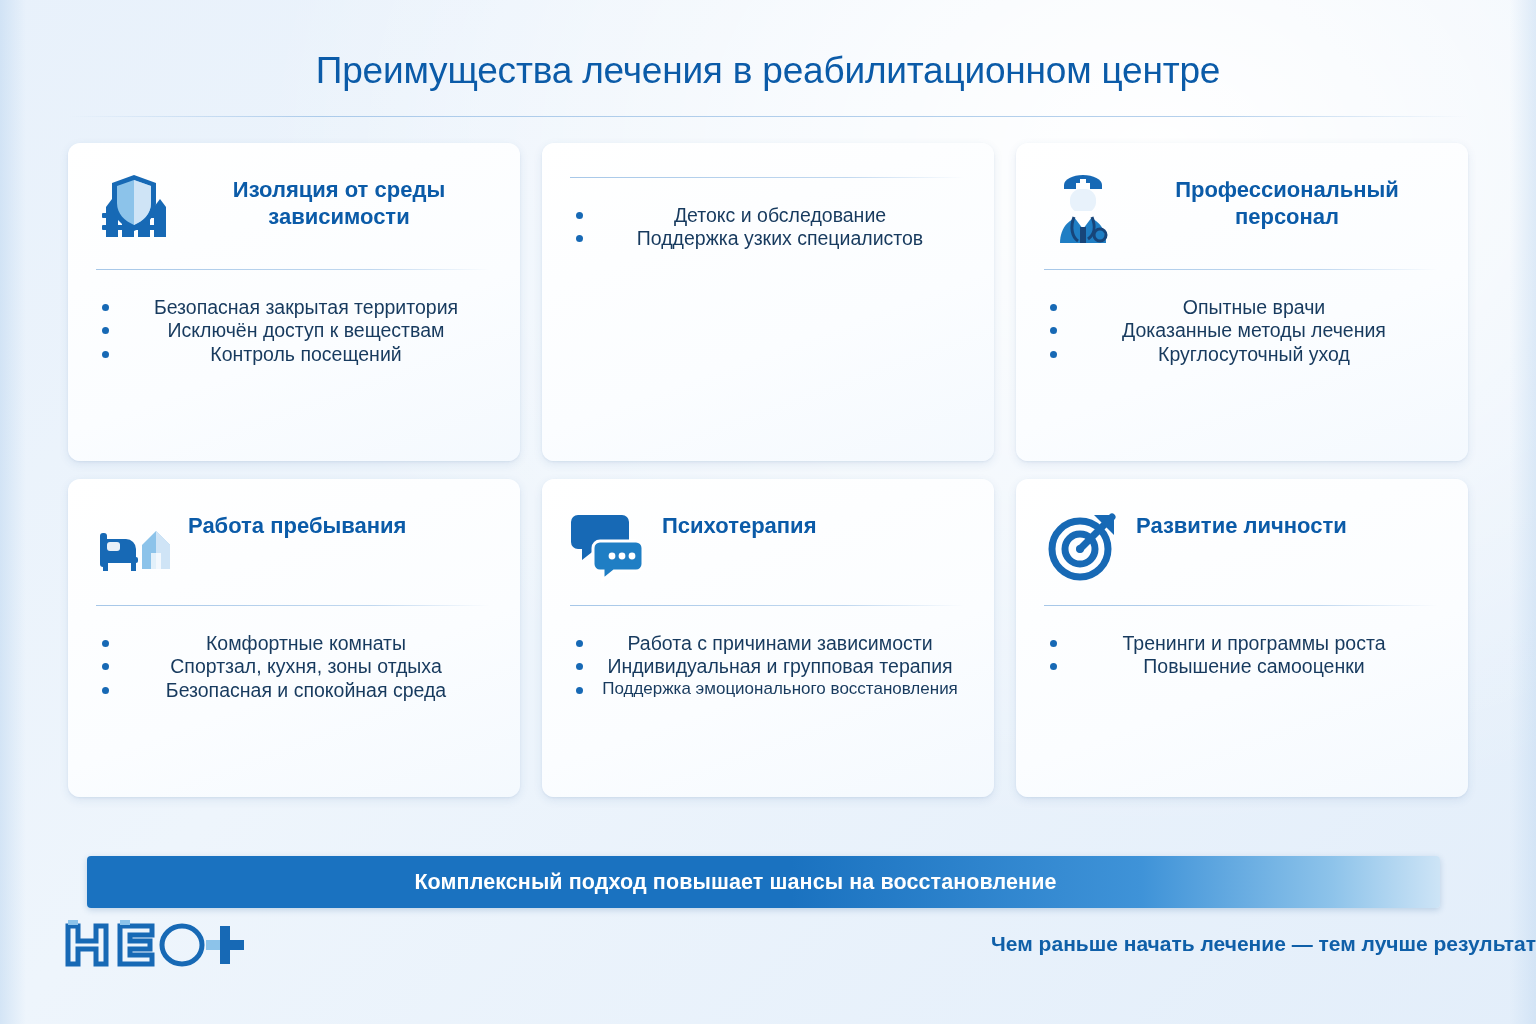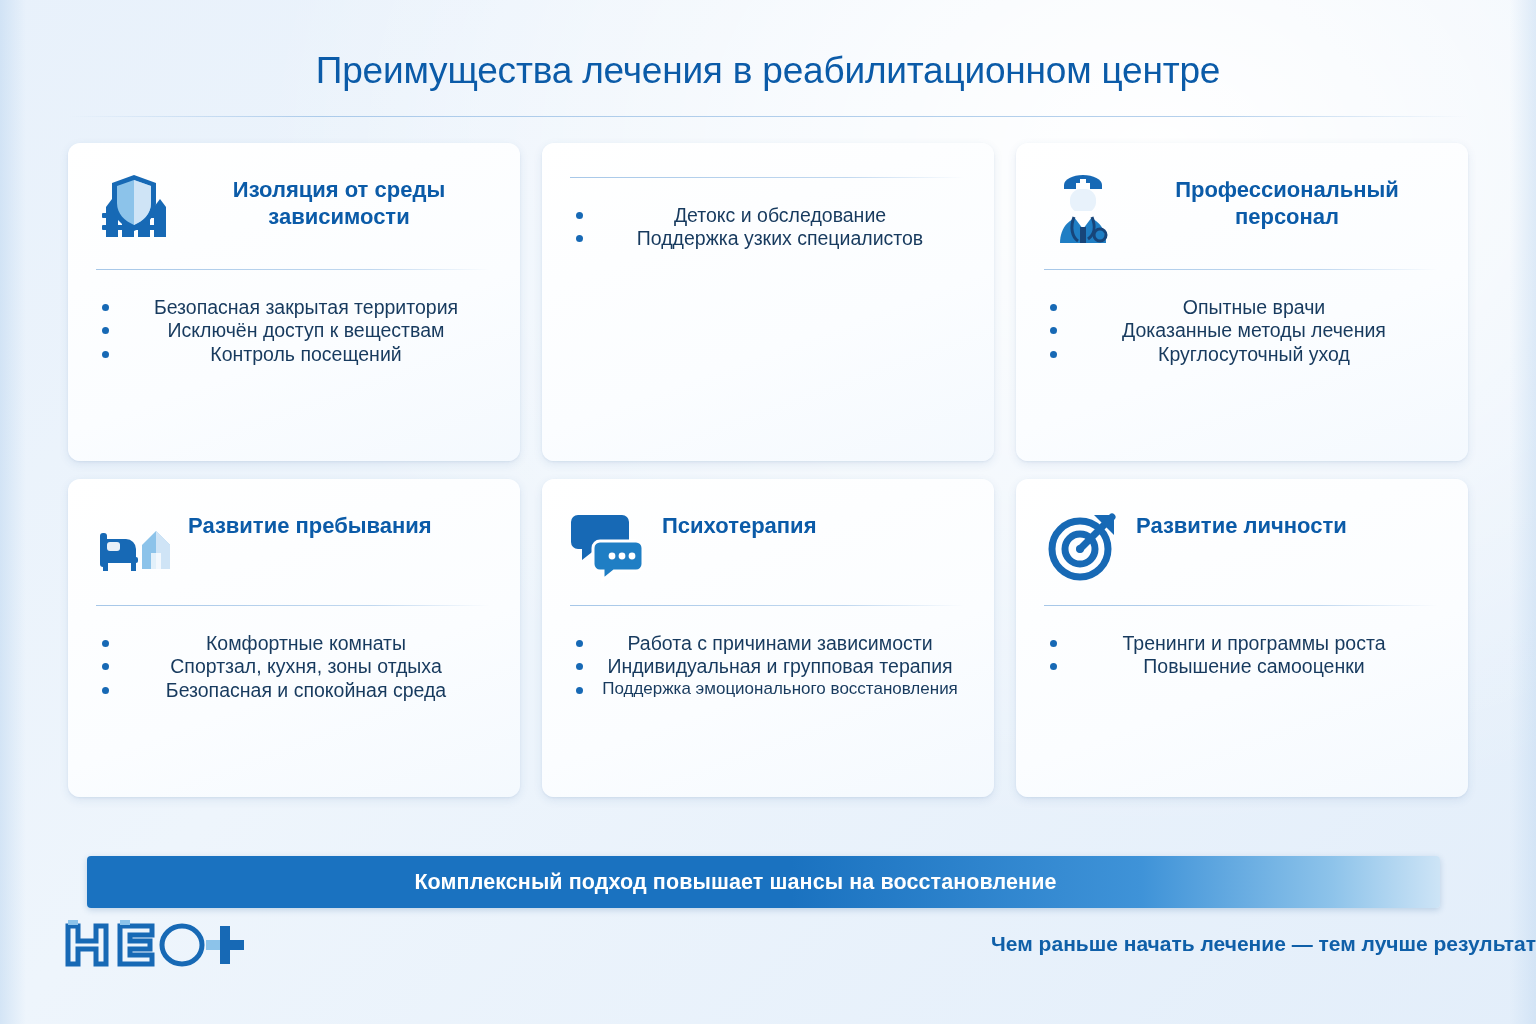--- a/index.html
+++ b/index.html
@@ -258,21 +258,21 @@
           <rect x="11" y="37" width="13" height="9" rx="3" fill="#ffffff" opacity=".9"></rect>
           <rect x="4" y="28" width="7" height="34" rx="3" fill="#1769b5"></rect>
           <rect x="4" y="52" width="38" height="6" rx="2" fill="#1769b5"></rect>
           <rect x="7" y="58" width="5" height="8" fill="#1769b5"></rect>
           <rect x="35" y="58" width="5" height="8" fill="#1769b5"></rect>
           <path d="M46 40 l14-14 14 14 v24 h-28 z" fill="#8cc3ea"></path>
           <path d="M60 26 l14 14 v24 h-14 z" fill="#cfe4f6"></path>
           <rect x="55" y="48" width="10" height="16" fill="#ffffff" opacity=".75"></rect>
         </svg>
       </span>
-      <div class="card-title">Развитие пребывания</div>
+      <div class="card-title">Работа пребывания</div>
     </div>
     <div class="card-divider"></div>
     <ul class="bullets">
       <li>Комфортные комнаты</li>
       <li>Спортзал, кухня, зоны отдыха</li>
       <li>Безопасная и спокойная среда</li>
     </ul>
   </div>
 
   <div class="card">

